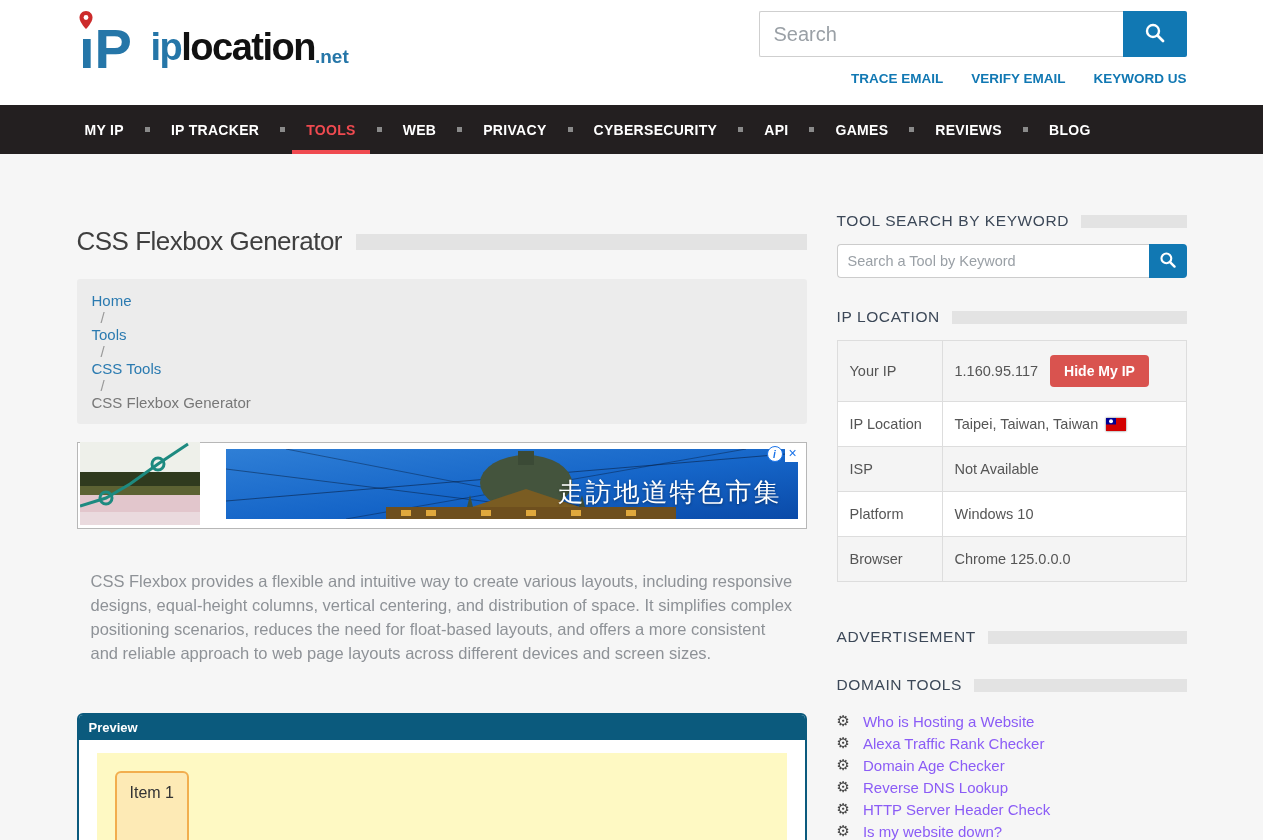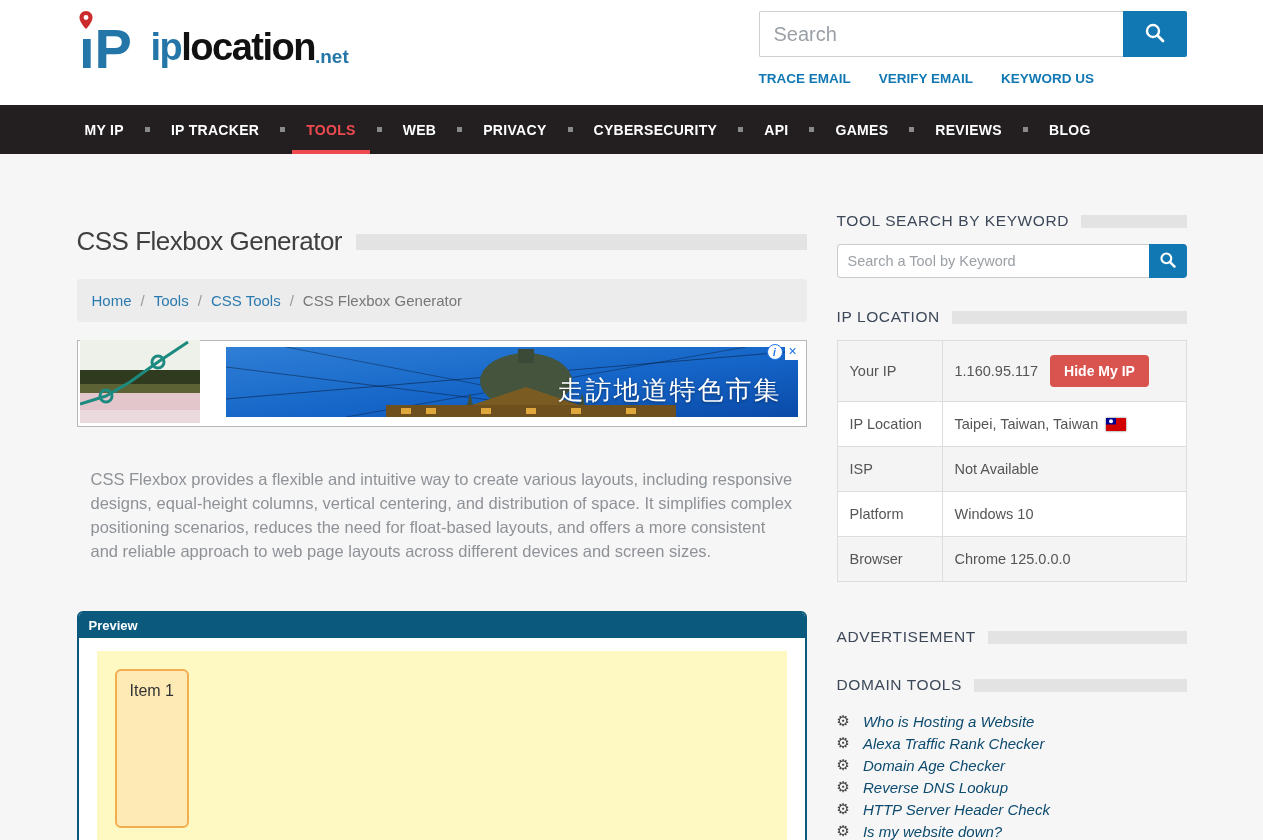--- a/index.html
+++ b/index.html
@@ -15,42 +15,42 @@
   .logo { display:flex; align-items:flex-start; margin-top:10px; }
   .logo-textwrap { display:flex; align-items:flex-end; margin-top:18px; margin-left:12px; }
   .logo-text { font-size:38px; font-weight:700; letter-spacing:-1.5px; line-height:1; color:#111; }
   .logo-text .blue { color:#2576a8; }
   .logo-net { font-size:19px; font-weight:700; color:#2576a8; line-height:1; margin-top:0px; }
   .header-right { margin-top:11px; width:428px; }
   .search-row { display:flex; }
   .search-row input { flex:1; height:46px; border:1px solid #cfcfcf; border-right:none; border-radius:2px 0 0 2px; padding:0 14px; font-size:20px; color:#555; font-family:"Liberation Sans", sans-serif; outline:none; }
   .search-row input::placeholder { color:#9aa0a6; }
   .search-row button { width:64px; height:46px; background:#1178b3; border:none; border-radius:0 2px 2px 0; cursor:pointer; display:flex; align-items:center; justify-content:center; }
-  .header-links { margin-top:14px; display:flex; gap:28px; justify-content:flex-start; }
+  .header-links { margin-top:14px; display:flex; gap:28px; justify-content:flex-end; }
   .header-links a { color:#1178b3; font-weight:700; font-size:13.5px; }
 
   
   .main-nav { background:#231f20; height:49px; }
   .nav-inner { display:flex; align-items:center; height:49px; padding-left:8px; }
   .nav-item { position:relative; height:49px; display:flex; align-items:center; color:#fff; font-weight:700; font-size:14px; letter-spacing:0.3px; }
   .nav-item.active { color:#ef4a50; }
   .nav-item.active::after { content:""; position:absolute; left:-14px; right:-14px; bottom:0; height:4px; background:#ef4a50; }
   .nav-sep { width:5px; height:5px; background:#8a8a8a; margin:0 21px; }
 
   
   .content { display:flex; gap:30px; padding-top:28px;margin-top:30px; }
   .col-left { width:730px; }
   .col-right { width:350px; }
 
   
   .title-row { display:flex; align-items:center; margin-top:14px; }
   .title-row h1 { font-size:26px; font-weight:400; color:#3f3f3f; letter-spacing:-0.5px; white-space:nowrap; }
   .title-bar { flex:1; height:16px; background:#e3e3e3; margin-left:14px; }
 
-  .breadcrumb { margin-top:22px; background:#ececec; border-radius:3px; padding:13px 15px; font-size:15px; color:#777; display:flex; align-items:center; flex-wrap:wrap; }
+  .breadcrumb { margin-top:22px; background:#ececec; border-radius:3px; padding:13px 15px; font-size:15px; color:#777; display:flex; align-items:flex-start; flex-wrap:wrap;flex-direction:column; }
   .breadcrumb a { color:#2a7ab0; }
   .breadcrumb .bc-sep { margin:0 9px; color:#999; }
   .breadcrumb .bc-current { color:#777; }
 
   .ad-banner { margin-top:18px; height:87px; background:#fff; border:1px solid #b7b7b7; position:relative; display:flex; align-items:center; cursor:pointer; }
   .ad-left { margin-left:2px; }
   .ad-right { flex:1; margin-left:26px; margin-right:4px; }
   .ad-controls { position:absolute; top:3px; right:5px; display:flex; gap:2px; }
   .ad-info { width:16px; height:16px; background:#fff; color:#1a73e8; border:1px solid #1a73e8; border-radius:50%; font-size:10px; font-weight:700; display:flex; align-items:center; justify-content:center; font-style:italic; }
   .ad-close { width:16px; height:16px; background:#fff; color:#1a73e8; font-size:14px; line-height:15px; text-align:center; font-weight:400; }
@@ -81,21 +81,21 @@
   .ip-table tr { border-bottom:1px solid #ddd; }
   .ip-table tr:nth-child(odd) { background:#f4f4f4; }
   .ip-table tr:nth-child(even) { background:#fff; }
   .ip-val { display:flex; align-items:center; }
   .hide-ip-btn { margin-left:12px; background:#d9534f; color:#fff; font-weight:700; font-size:14px; border:none; border-radius:4px; padding:8px 14px; cursor:pointer; font-family:"Liberation Sans", sans-serif; }
   .flag { margin-left:8px; display:inline-block; line-height:0; box-shadow:0 0 2px rgba(0,0,0,0.6); }
 
   .domain-list { list-style:none; margin-top:16px; }
   .domain-list li { display:flex; align-items:center; height:22px; }
   .gear { font-family:"DejaVu Sans", sans-serif; font-size:15px; color:#444; margin-right:13px; line-height:1; }
-  .domain-list a { color:#0c4a6e; font-size:15px;font-style:italic; }
+  .domain-list a { color:#8b5cf6; font-size:15px; }
 </style>
 </head>
 <body>
 
 <header class="site-header">
   <div class="container header-inner">
     <a class="logo">
       <span>
         <svg width="62" height="66" viewBox="0 0 62 66">
           <text x="2" y="58" font-size="56" font-weight="bold" fill="#2576a8" font-family="Liberation Sans, sans-serif">ıP</text>

